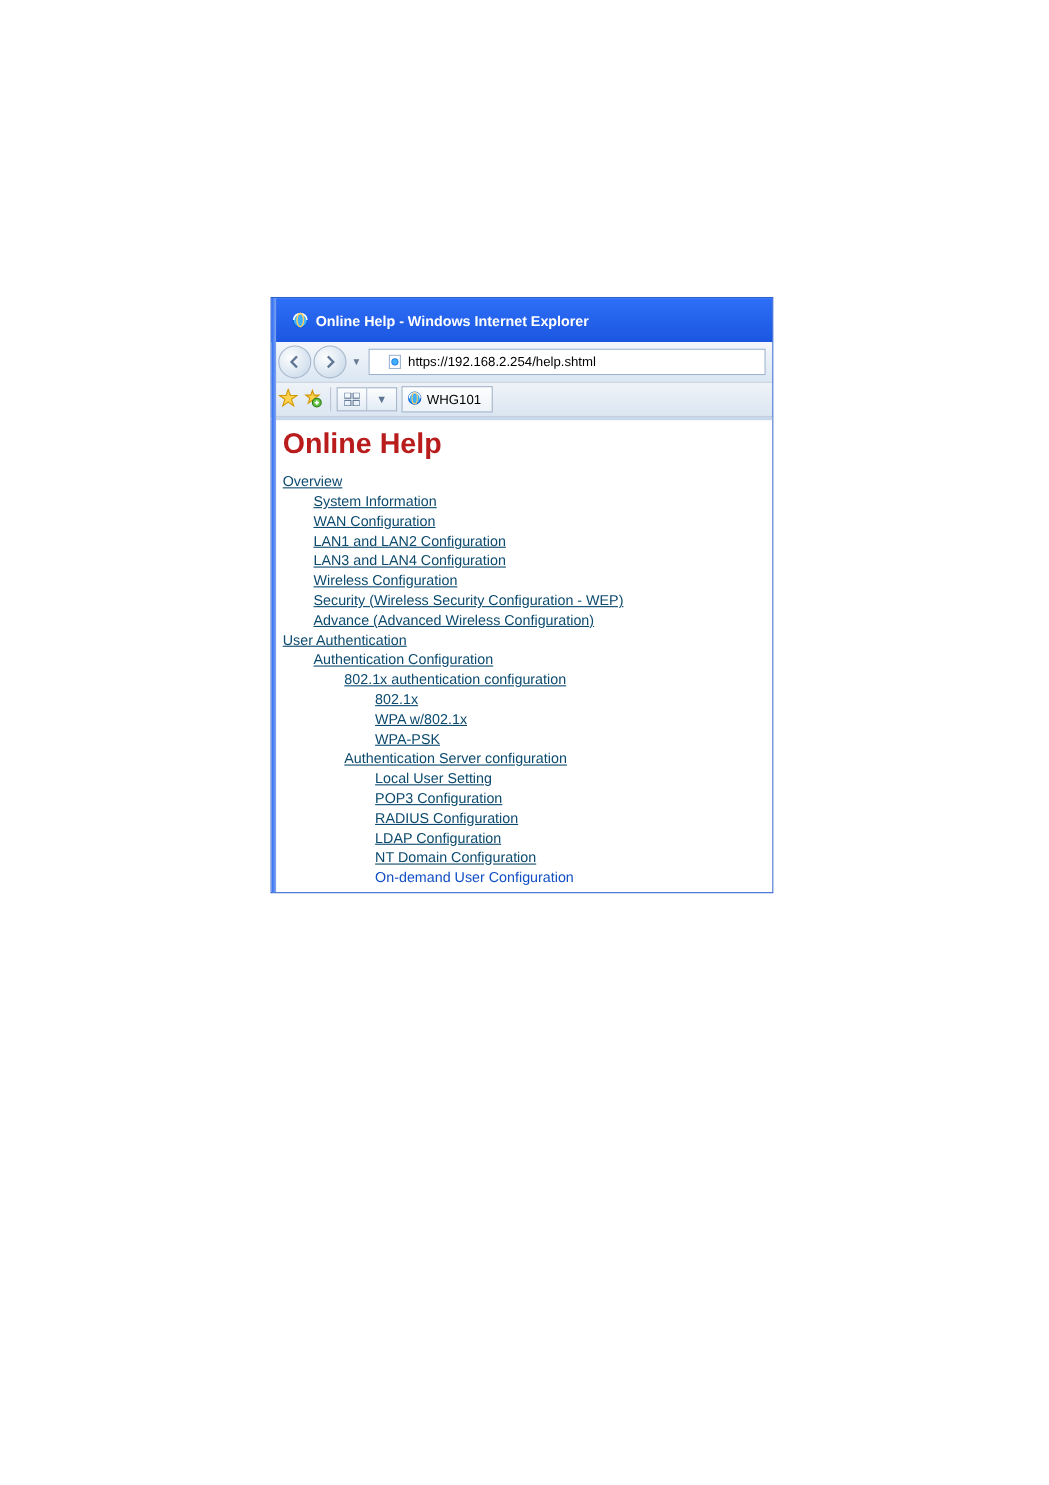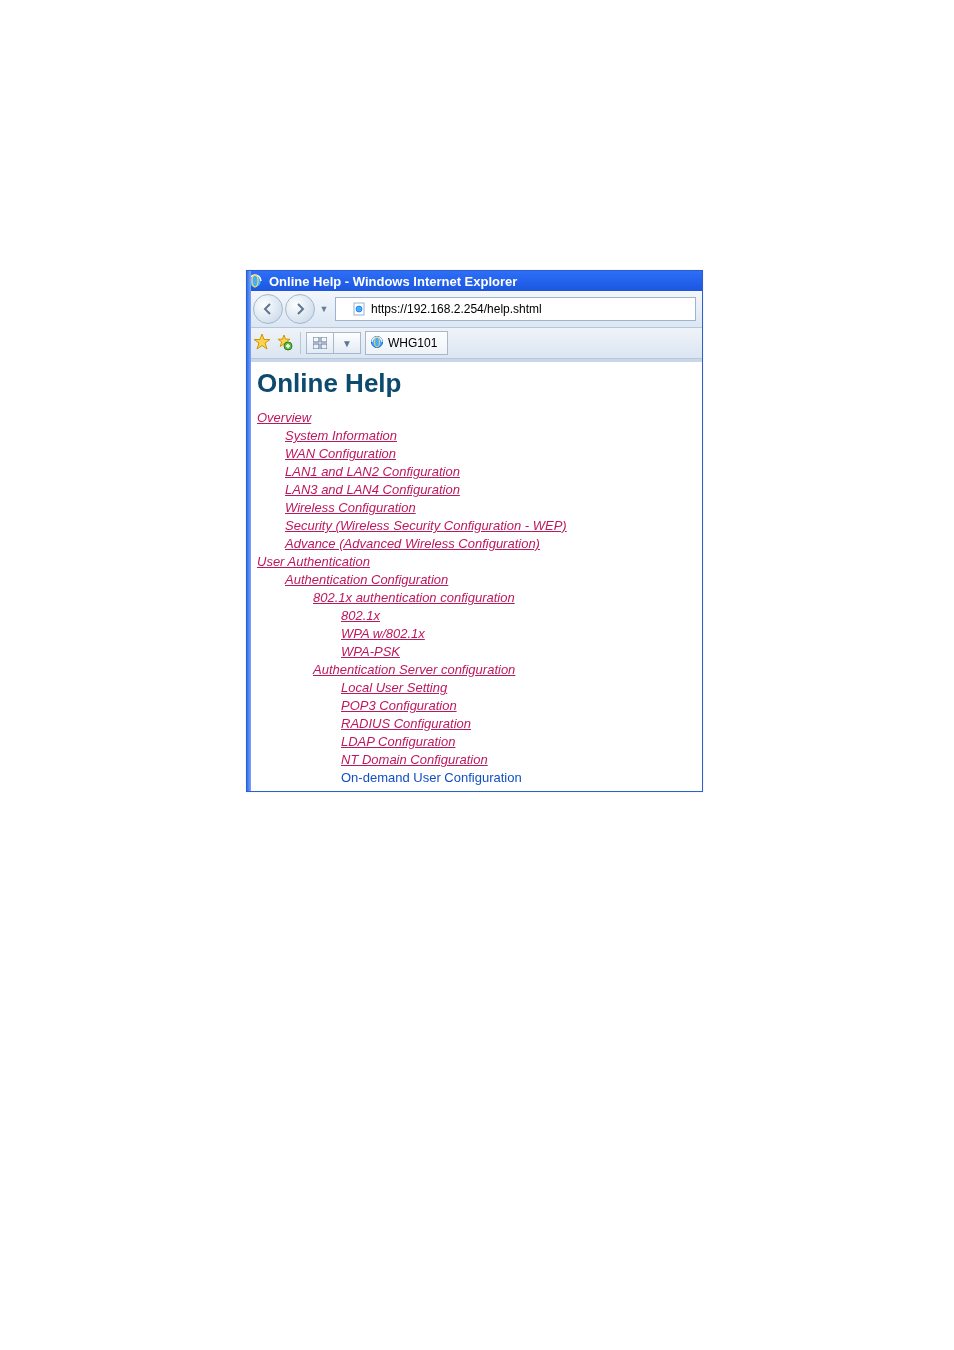--- a/index.html
+++ b/index.html
@@ -15,26 +15,26 @@
     left: 246px;
     top: 270px;
     width: 455px;
     border: 1px solid #2b5fcd;
     background: #fff;
     box-shadow: 0 0 1px rgba(0,0,0,0.2);
   }
   .titlebar {
     display: flex;
     align-items: center;
-    height: 20px;
+    height: 40px;
     background: linear-gradient(#2e6ff7, #1b56e0);
     color: #fff;
     font-weight: bold;
     font-size: 13px;
-    padding-left: 0;
+    padding-left: 18px;
   }
   .titlebar svg { margin-right: 6px; flex-shrink: 0; }
   .navbar {
     display: flex;
     align-items: center;
     height: 36px;
     padding: 0 6px;
     background: linear-gradient(#f4f7fb, #dbe7f4);
     border-bottom: 1px solid #b8c6d8;
   }
@@ -106,25 +106,25 @@
   .content {
     padding: 6px 10px 4px 10px;
     background:#fff;
     border-top: 3px solid #c9d7ea;
   }
   .content h1 {
     margin: 0 0 10px 0;
     font-family: Arial, sans-serif;
     font-size: 26px;
     font-weight: bold;
-    color: #0c4a6e;
+    color: #b91c1c;
   }
   .links, .links ul { list-style:none; margin:0; padding:0; }
   .links li { line-height: 18px; font-size: 13px; }
-  .links a { color:#be185d; text-decoration: underline; cursor:pointer;font-style:italic; }
+  .links a { color:#0c4a6e; text-decoration: underline; cursor:pointer; }
   .links .nolink { color:#114fc5; }
   .lvl1 { padding-left: 0; }
   .lvl2 { padding-left: 28px; }
   .lvl3 { padding-left: 56px; }
   .lvl4 { padding-left: 84px; }
   .leftedge {
     position:absolute; left:0; top:0; bottom:0; width:4px;
     background: linear-gradient(to right,#2e6ff7,#7fa4ef);
   }
 </style>

